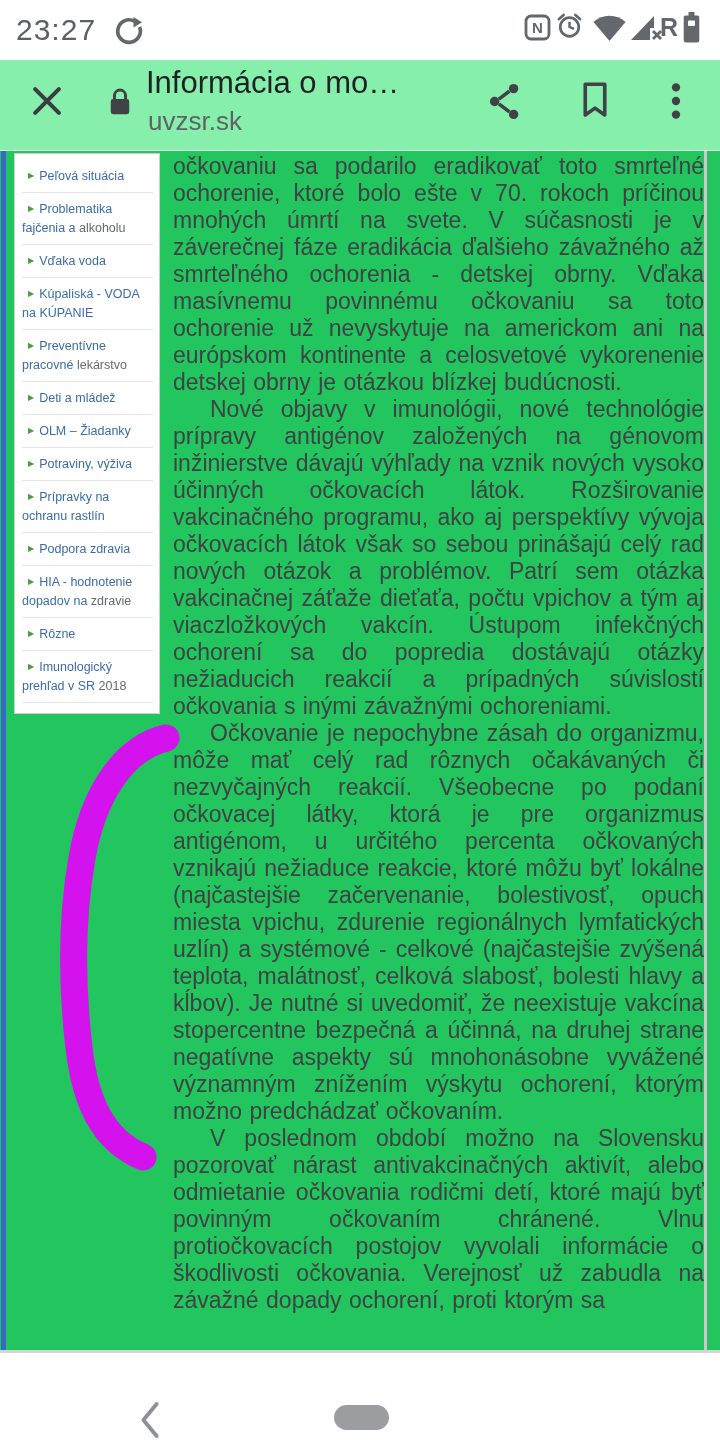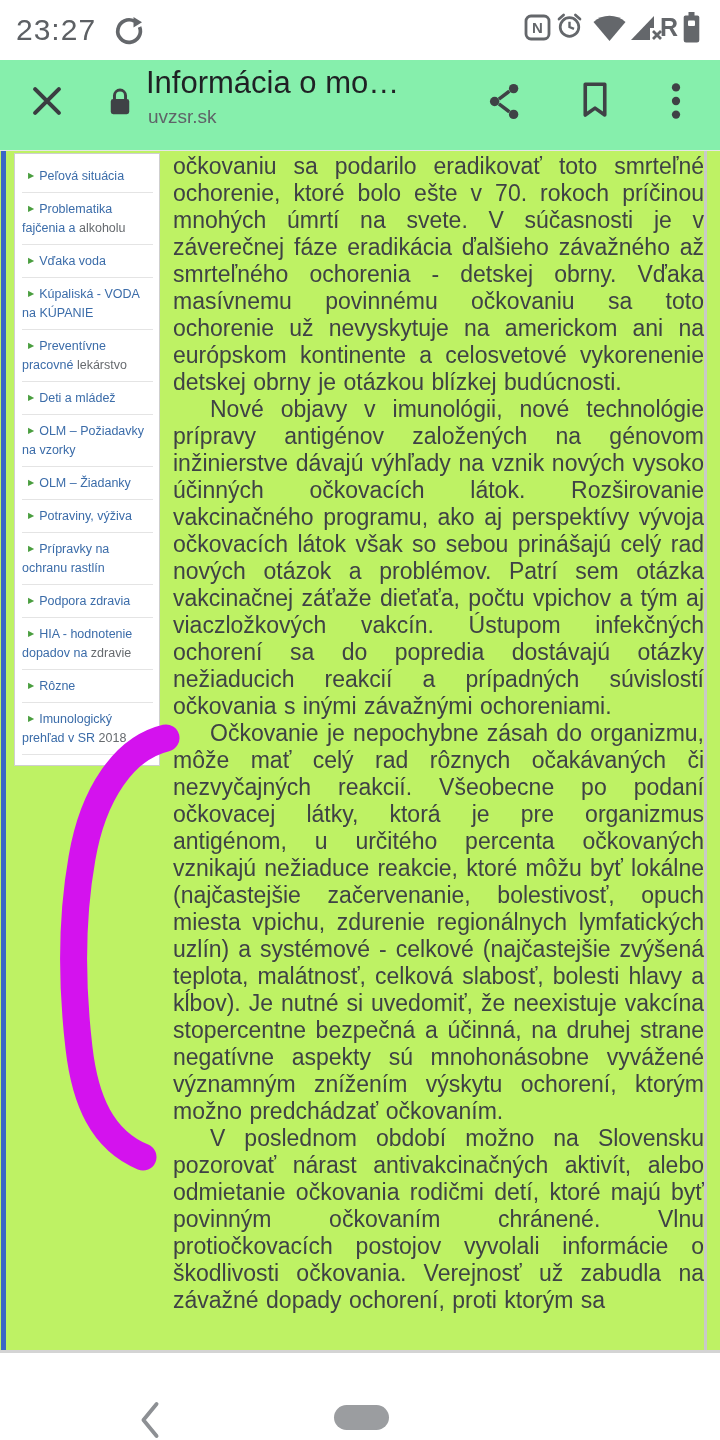--- a/index.html
+++ b/index.html
@@ -9,23 +9,23 @@
   }
   
   .status-bar{position:absolute;top:0;left:0;width:720px;height:60px;background:#fff;}
   .status-time{position:absolute;left:16px;top:13px;font-size:30px;color:#5d6064;letter-spacing:1px;}
   .st-icon{position:absolute;}
   .st-roaming{position:absolute;font-size:25px;font-weight:bold;color:#64676b;}
   
   .browser-header{position:absolute;top:60px;left:0;width:720px;height:90px;background:#86efac;}
   .hdr-btn{position:absolute;background:none;border:none;padding:0;cursor:pointer;}
   .hdr-title{position:absolute;left:146px;top:5px;font-size:31px;color:#1f2124;white-space:nowrap;}
-  .hdr-domain{position:absolute;left:148px;top:46px;font-size:19px;color:#5f6368;}
+  .hdr-domain{position:absolute;left:148px;top:46px;font-size:26px;color:#5f6368;}
   
-  .webview{position:absolute;top:150px;left:0;width:720px;height:1202px;background:#bef264;
+  .webview{position:absolute;top:150px;left:0;width:720px;height:1202px;background:#22c55e;
            border-top:1px solid #e6e6e6;overflow:hidden;}
   .edge-blue{position:absolute;left:1px;top:0;width:5px;height:1202px;background:#3a66c6;}
   .scrollbar{position:absolute;left:704px;top:0;width:3px;height:1202px;background:#c9c9c9;}
   .bottom-border{position:absolute;top:1350px;left:0;width:720px;height:3px;background:#d4d4d4;}
   
   .sidebar{position:absolute;left:14px;top:2px;width:146px;background:#fff;
            border:1px solid #cfcfcf;padding:6px 6px 10px 7px;box-sizing:border-box;}
   .sidebar ul{list-style:none;margin:0;padding:0;}
   .sb-item{font-size:12.5px;line-height:19px;padding:6px 0 6px 0;border-bottom:1px solid #e4e4e4;cursor:pointer;}
   .bullet{font-size:8px;color:#4a9e3f;margin:0 5px 0 6px;vertical-align:2px;}
@@ -132,21 +132,20 @@
 <div class="webview">
   <div class="edge-blue"></div>
   <nav class="sidebar">
     <ul>
         <li class="sb-item"><span class="bullet">▶</span><span class="sb-link">Peľová situácia</span></li>
         <li class="sb-item"><span class="bullet">▶</span><span class="sb-link">Problematika fajčenia a</span><span class="sb-wrap"> alkoholu</span></li>
         <li class="sb-item"><span class="bullet">▶</span><span class="sb-link">Vďaka voda</span></li>
         <li class="sb-item"><span class="bullet">▶</span><span class="sb-link">Kúpaliská - VODA na KÚPANIE</span></li>
         <li class="sb-item"><span class="bullet">▶</span><span class="sb-link">Preventívne pracovné</span><span class="sb-wrap"> lekárstvo</span></li>
         <li class="sb-item"><span class="bullet">▶</span><span class="sb-link">Deti a mládež</span></li>
-        <li class="sb-item"><span class="bullet">▶</span><span class="sb-link">OLM – Požiadavky na vzorky</span></li>
         <li class="sb-item"><span class="bullet">▶</span><span class="sb-link">OLM – Žiadanky</span></li>
         <li class="sb-item"><span class="bullet">▶</span><span class="sb-link">Potraviny, výživa</span></li>
         <li class="sb-item"><span class="bullet">▶</span><span class="sb-link">Prípravky na ochranu rastlín</span></li>
         <li class="sb-item"><span class="bullet">▶</span><span class="sb-link">Podpora zdravia</span></li>
         <li class="sb-item"><span class="bullet">▶</span><span class="sb-link">HIA - hodnotenie dopadov na</span><span class="sb-wrap"> zdravie</span></li>
         <li class="sb-item"><span class="bullet">▶</span><span class="sb-link">Rôzne</span></li>
         <li class="sb-item"><span class="bullet">▶</span><span class="sb-link">Imunologický prehľad v SR</span><span class="sb-wrap"> 2018</span></li>
       </ul>
   </nav>
   <main class="article">

